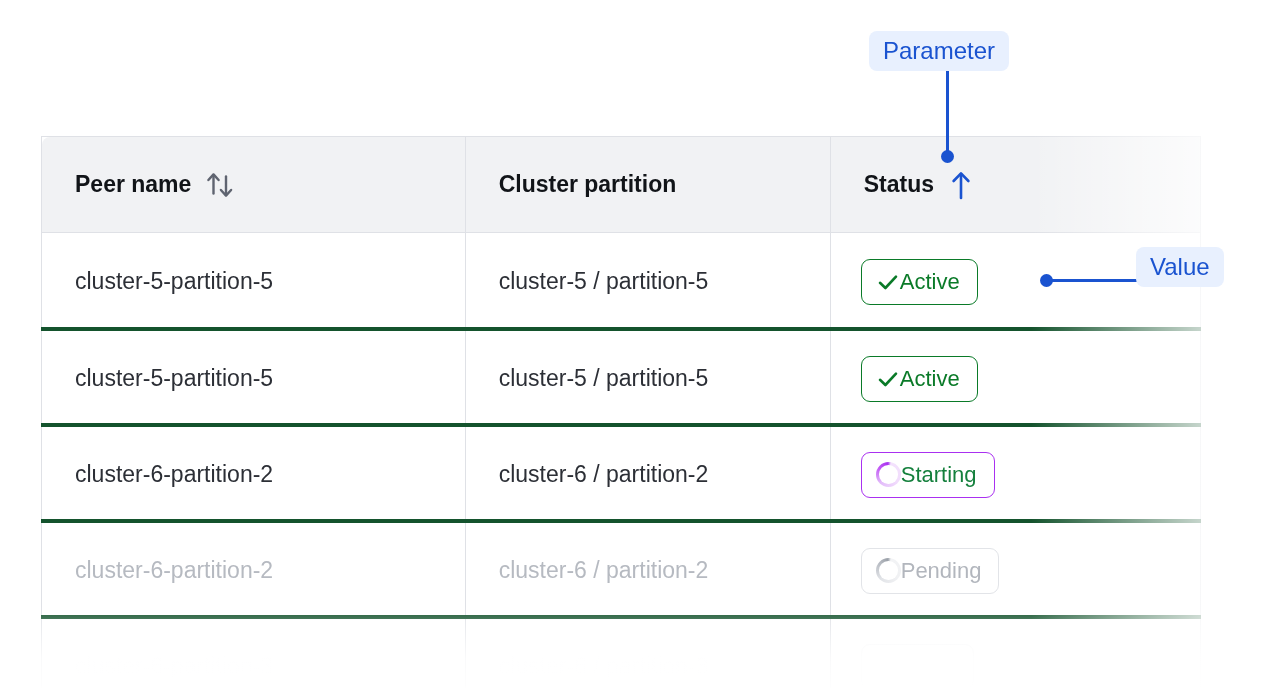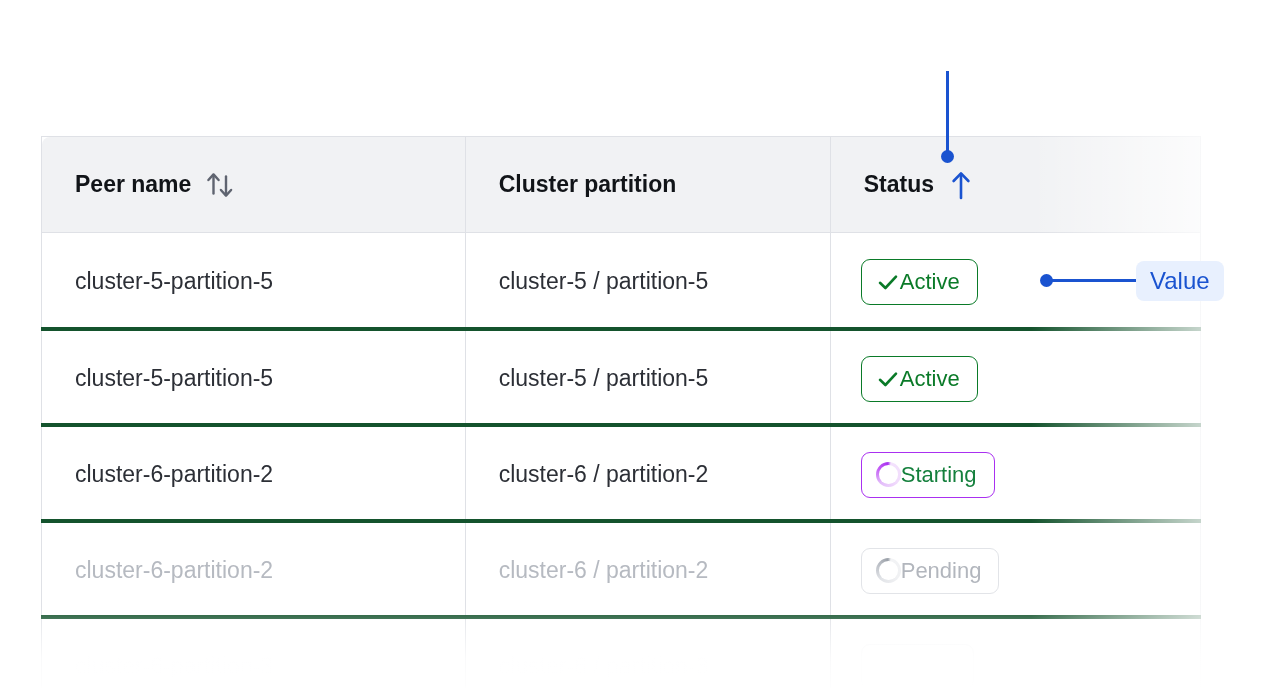--- a/index.html
+++ b/index.html
@@ -164,21 +164,21 @@
     font-size: 24px;
     font-weight: 500;
     border-radius: 8px;
     padding: 0 14px;
     height: 40px;
     box-sizing: border-box;
     z-index: 10;
     white-space: nowrap;
   }
   #anno-parameter { left: 869px; top: 31px; }
-  #anno-value     { left: 1136px; top: 261px; }
+  #anno-value     { left: 1136px; top: 247px; }
 
   .anno-line-v {
     position: absolute;
     left: 946px;
     top: 71px;
     width: 3px;
     height: 86px;
     background: #1a53d0;
     z-index: 9;
   }
@@ -308,18 +308,19 @@
 
       </tbody>
     </table>
 
     <div class="fade-bottom"></div>
     <div class="fade-right"></div>
   </div>
 
   <div class="anno-line-v"></div>
   <div class="anno-dot" id="anno-dot-param"></div>
+  <div class="anno-badge" id="anno-parameter">Parameter</div>
 
   <div class="anno-line-h"></div>
   <div class="anno-dot" id="anno-dot-value"></div>
   <div class="anno-badge" id="anno-value">Value</div>
 
 </div>
 
 </body></html>

